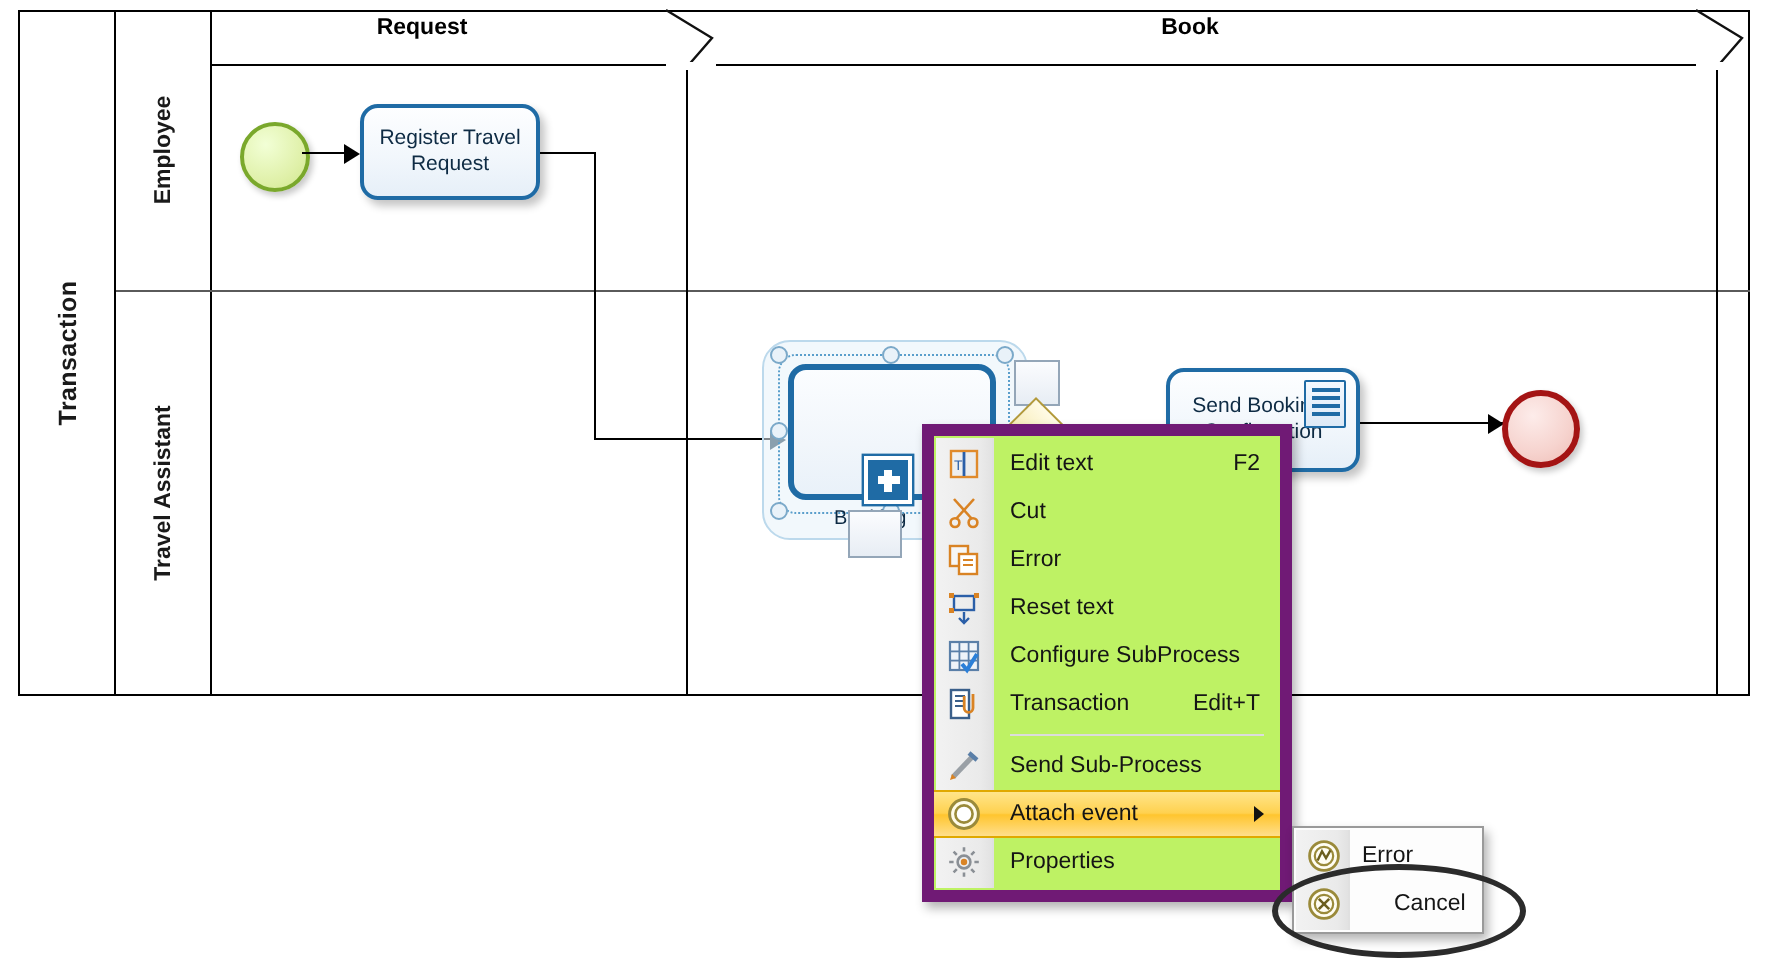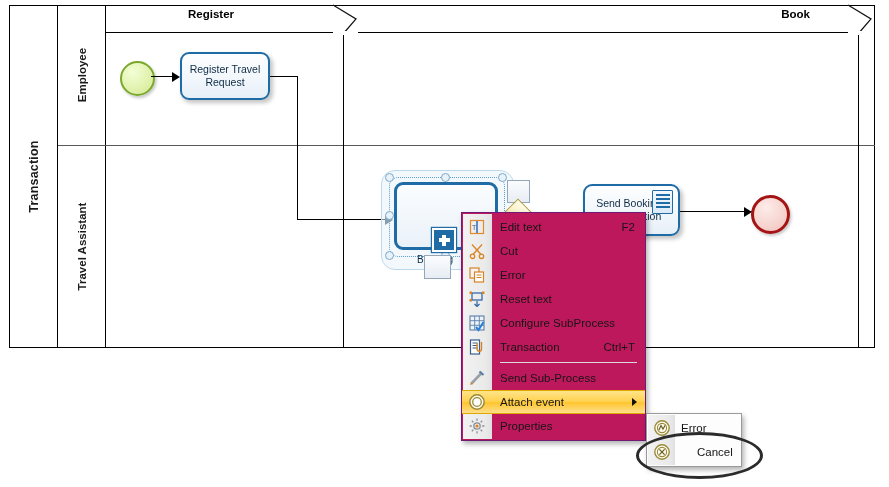--- a/index.html
+++ b/index.html
@@ -175,22 +175,22 @@
   .arrow-open {
     position: absolute; width: 0; height: 0;
     border-left: 8px solid #1a3a52;
     border-top: 5px solid transparent;
     border-bottom: 5px solid transparent;
   }
 
   
   .ctx-menu {
     position: absolute;
-    background: #be185d;
-    border: 1px solid #701a75;
+    background: #bef264;
+    border: 6px solid #701a75;
     box-shadow: 2px 3px 5px rgba(0,0,0,.30);
     padding: 2px 0;
     box-sizing: border-box;
   }
   .ctx-gutter {
     position: absolute; left: 1px; top: 1px; bottom: 1px;
     width: 28px;
     background: linear-gradient(90deg,#f2f2f2 0%,#eaeaea 80%,#e2e2e2 100%);
     border-right: 1px solid #e0e0e0;
   }
@@ -259,22 +259,22 @@
     <div class="lane-label" style="width:140px;height:48px;margin-top:140px;">Employee</div>
   </div>
 
   <div class="lane-cell" style="top:145px;height:203px;">
     <div class="lane-label" style="width:203px;height:48px;margin-top:203px;">Travel Assistant</div>
   </div>
   <div class="lane-divider" style="top:145px;"></div>
 
   <div style="position:absolute;left:106px;top:5px;width:769px;height:28px;border-bottom:1.2px solid #000;box-sizing:border-box;"></div>
 
-  <div class="phase-label" style="left:106px;width:210px;">Register</div>
-  <div class="phase-label" style="left:380px;width:430px;text-align:right;">Book</div>
+  <div class="phase-label" style="left:106px;width:210px;">Request</div>
+  <div class="phase-label" style="left:380px;width:430px;">Book</div>
 
   <div class="phase-sep" style="left:343px;top:33px;height:315px;"></div>
   <div class="phase-sep" style="left:858px;top:33px;height:315px;"></div>
 
   <svg class="chevron" style="left:332px;top:4px;width:26px;height:31px;" viewBox="0 0 26 31">
     <polyline points="1,1 24,15 11,30" fill="none" stroke="#111" stroke-width="1.2"></polyline>
   </svg>
   <svg class="chevron" style="left:847px;top:4px;width:26px;height:31px;" viewBox="0 0 26 31">
     <polyline points="1,1 24,15 11,30" fill="none" stroke="#111" stroke-width="1.2"></polyline>
   </svg>
@@ -390,21 +390,21 @@
 
     <div class="ctx-item">
       <svg class="ctx-icon" viewBox="0 0 18 18">
         <rect x="2.5" y="2" width="9" height="14" fill="#fff" stroke="#3a5f8a" stroke-width="1.2"></rect>
         <line x1="4.5" y1="5" x2="9.5" y2="5" stroke="#3a5f8a" stroke-width="1"></line>
         <line x1="4.5" y1="7.5" x2="9.5" y2="7.5" stroke="#3a5f8a" stroke-width="1"></line>
         <line x1="4.5" y1="10" x2="9.5" y2="10" stroke="#3a5f8a" stroke-width="1"></line>
         <path d="M13.5 4 v7 a2.2 2.2 0 0 1 -4.4 0 v-6" fill="none" stroke="#d98324" stroke-width="1.4"></path>
       </svg>
       <span>Transaction</span>
-      <span class="ctx-shortcut">Ctrl+T</span>
+      <span class="ctx-shortcut">Edit+T</span>
     </div>
 
     <div class="ctx-sep"></div>
 
     <div class="ctx-item">
       <svg class="ctx-icon" viewBox="0 0 18 18">
         <line x1="3.5" y1="14.5" x2="14" y2="3.5" stroke="#9aa0a6" stroke-width="2.6"></line>
         <line x1="11.5" y1="2.5" x2="15.5" y2="6" stroke="#5a7fa8" stroke-width="2.2"></line>
         <polygon points="2,16 5,15 3,13" fill="#d98324"></polygon>
       </svg>

